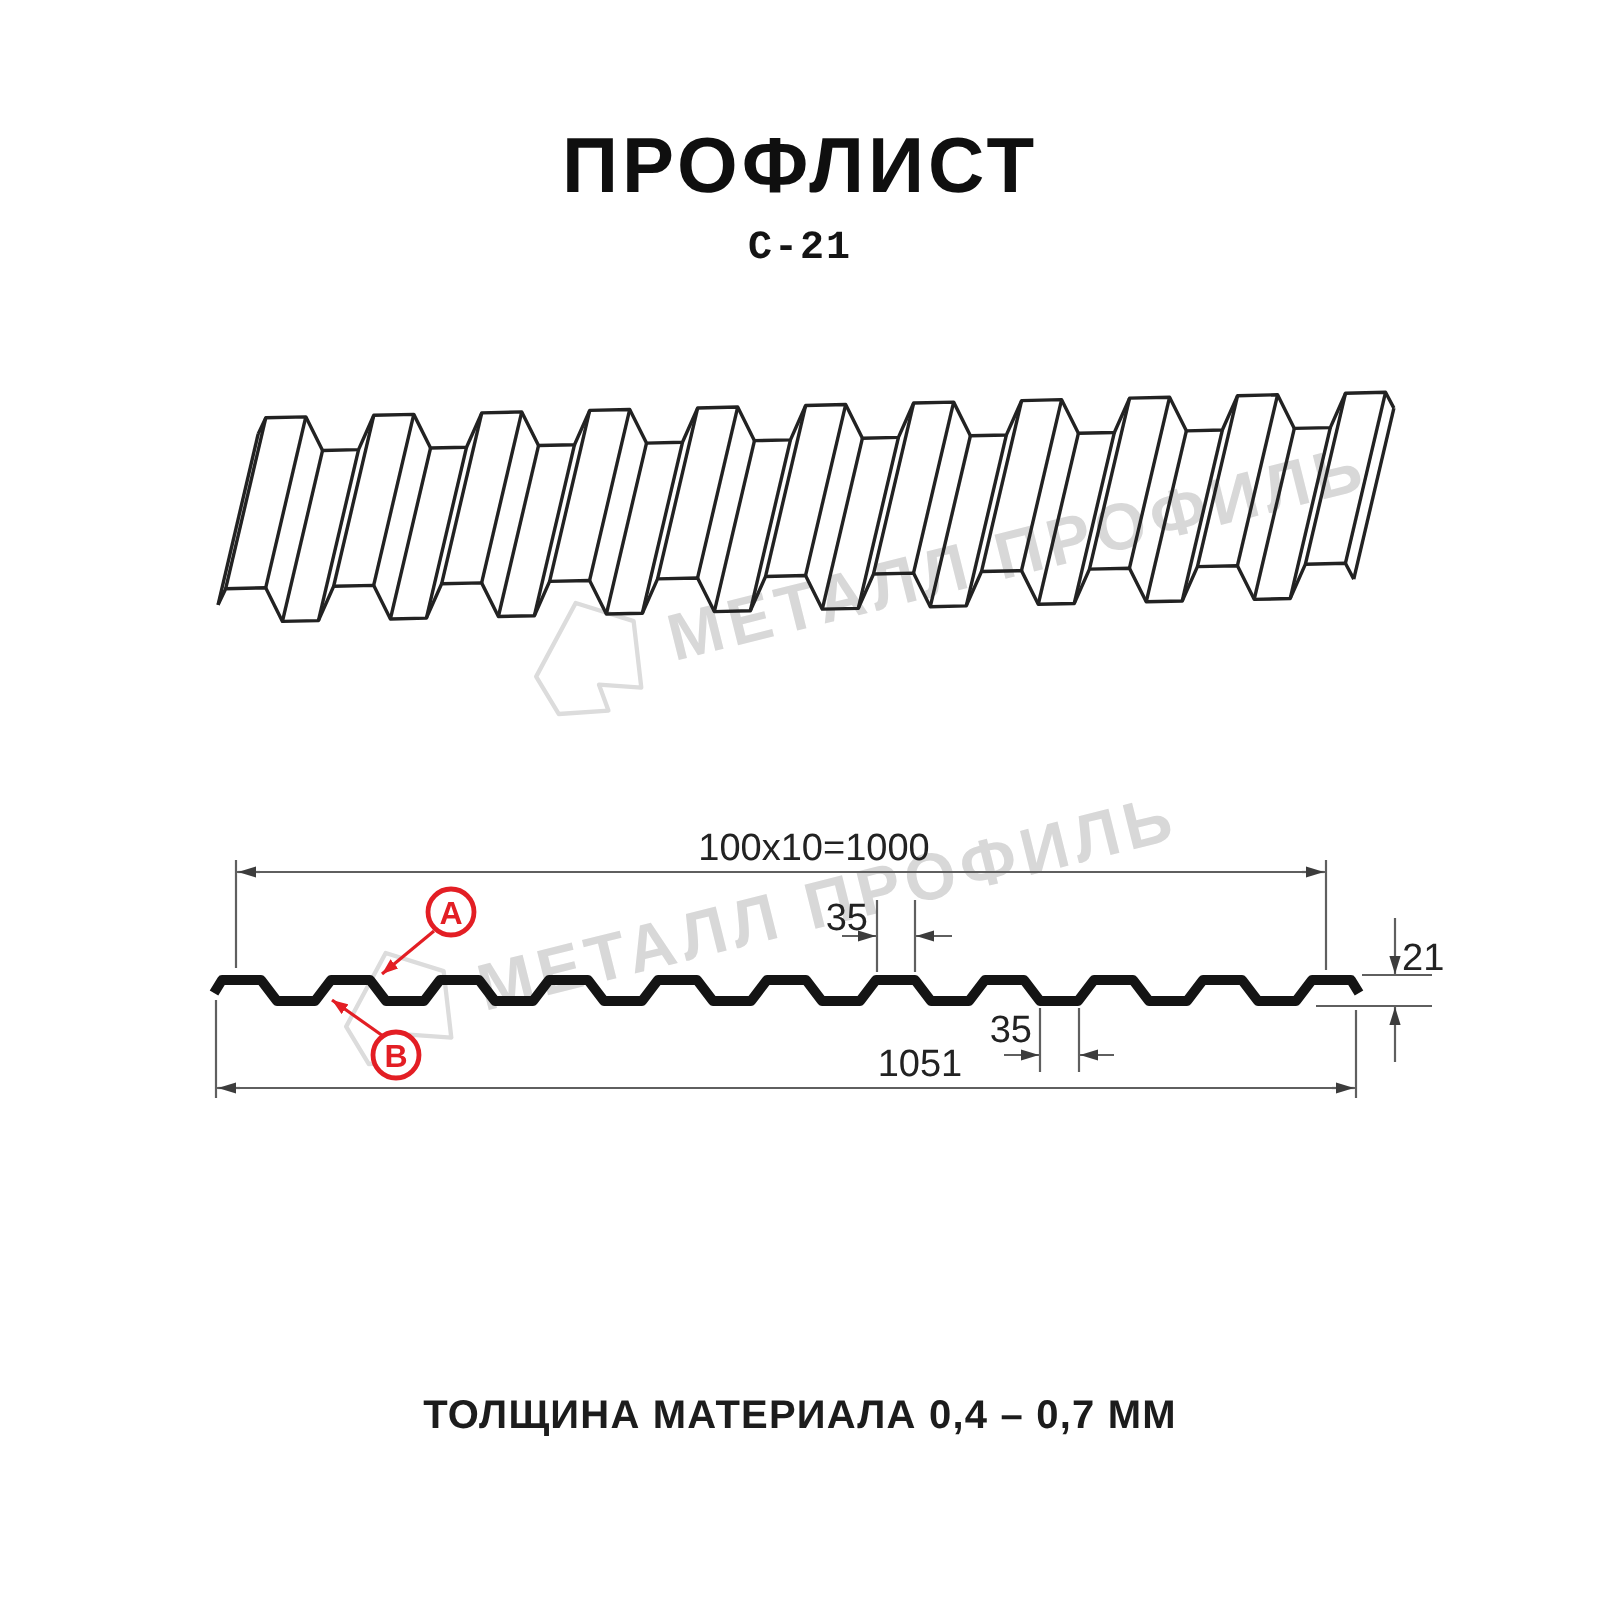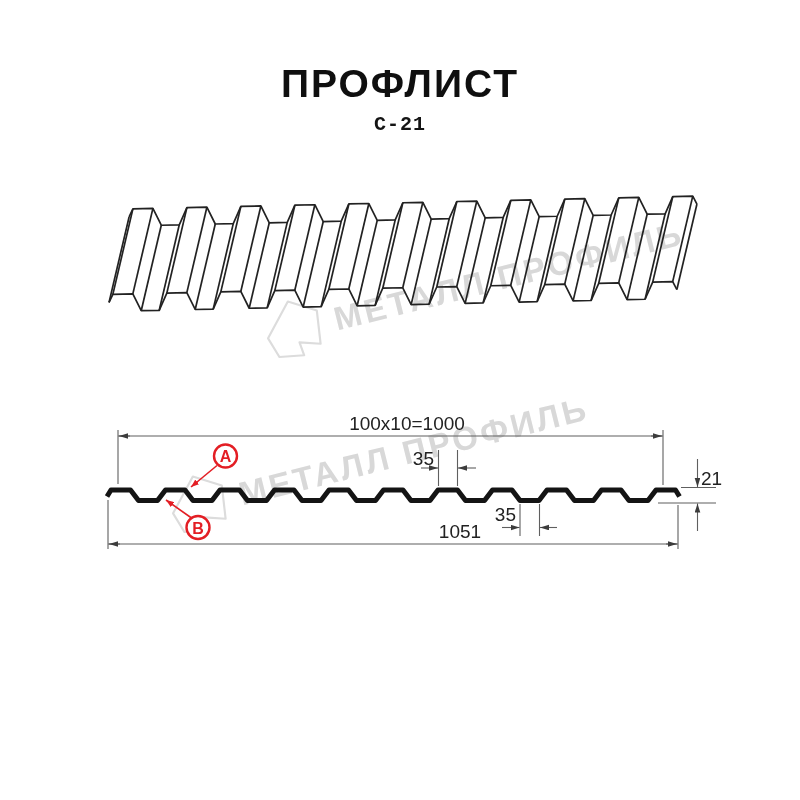--- a/index.html
+++ b/index.html
@@ -167,13 +167,14 @@
       <text class="callout" x="225.5" y="462" text-anchor="middle">A</text>
     </g>
 
     <g>
       <line class="red" x1="191.5" y1="518" x2="166" y2="500" marker-end="url(#arrR)"></line>
       <circle class="redcirc" cx="198" cy="527.5" r="11.5"></circle>
       <text class="callout" x="198" y="533.5" text-anchor="middle">B</text>
     </g>
   </svg>
 
+  <div class="footer-note">ТОЛЩИНА МАТЕРИАЛА 0,4 – 0,7 ММ</div>
 </div>
 
 </body></html>

